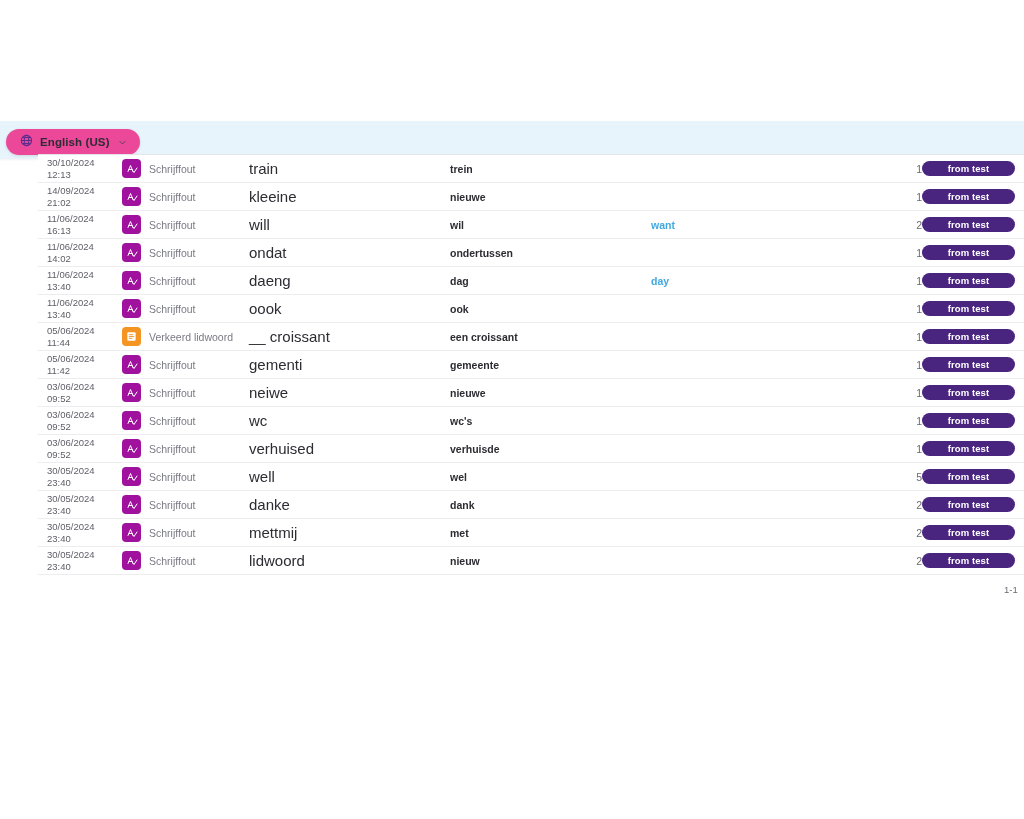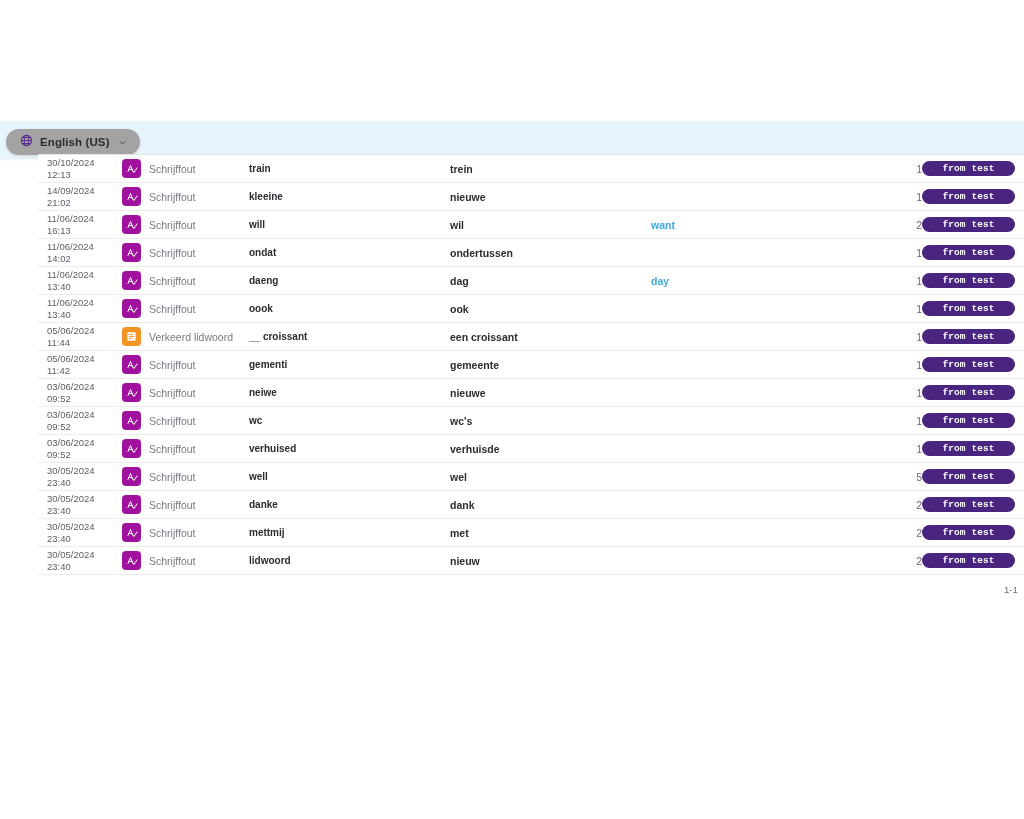--- a/index.html
+++ b/index.html
@@ -32,21 +32,21 @@
 
   .lang-pill {
     position: absolute;
     left: 6px;
     top: 129px;
     height: 26px;
     display: flex;
     align-items: center;
     gap: 7px;
     padding: 0 13px 0 14px;
-    background: #a3a3a3;
+    background: #ec4899;
     border-radius: 14px;
     box-shadow: 0 1px 3px rgba(0,0,0,0.13);
     cursor: pointer;
   }
   .lang-pill .globe { display: block; }
   .lang-label {
     font-size: 11.5px;
     font-weight: bold;
     color: #2c2c33;
     letter-spacing: 0.1px;
@@ -103,22 +103,22 @@
   .type-icon.article  { background: #f49422; }
   .type-label {
     font-size: 10.5px;
     color: #7a7a85;
     white-space: nowrap;
   }
 
   .c-wrong {
     width: 201px;
     flex: 0 0 201px;
-    font-size: 10px;
-    font-weight: bold;
+    font-size: 15px;
+    font-weight: normal;
     color: #2c2c33;
   }
   .c-right {
     width: 201px;
     flex: 0 0 201px;
     font-size: 10.5px;
     font-weight: bold;
     color: #2c2c33;
   }
   .c-extra {
@@ -148,21 +148,20 @@
     min-width: 93px;
     height: 15px;
     padding: 0 10px;
     border-radius: 8px;
     background: #4a2580;
     color: #ffffff;
     font-size: 9.5px;
     font-weight: bold;
     letter-spacing: 0.1px;
     cursor: pointer;
-    font-family: Liberation Mono, monospace;
   }
 
   
   .table-footer {
     position: relative;
     height: 32px;
     background: #ffffff;
     display: flex;
     align-items: center;
     justify-content: flex-end;

